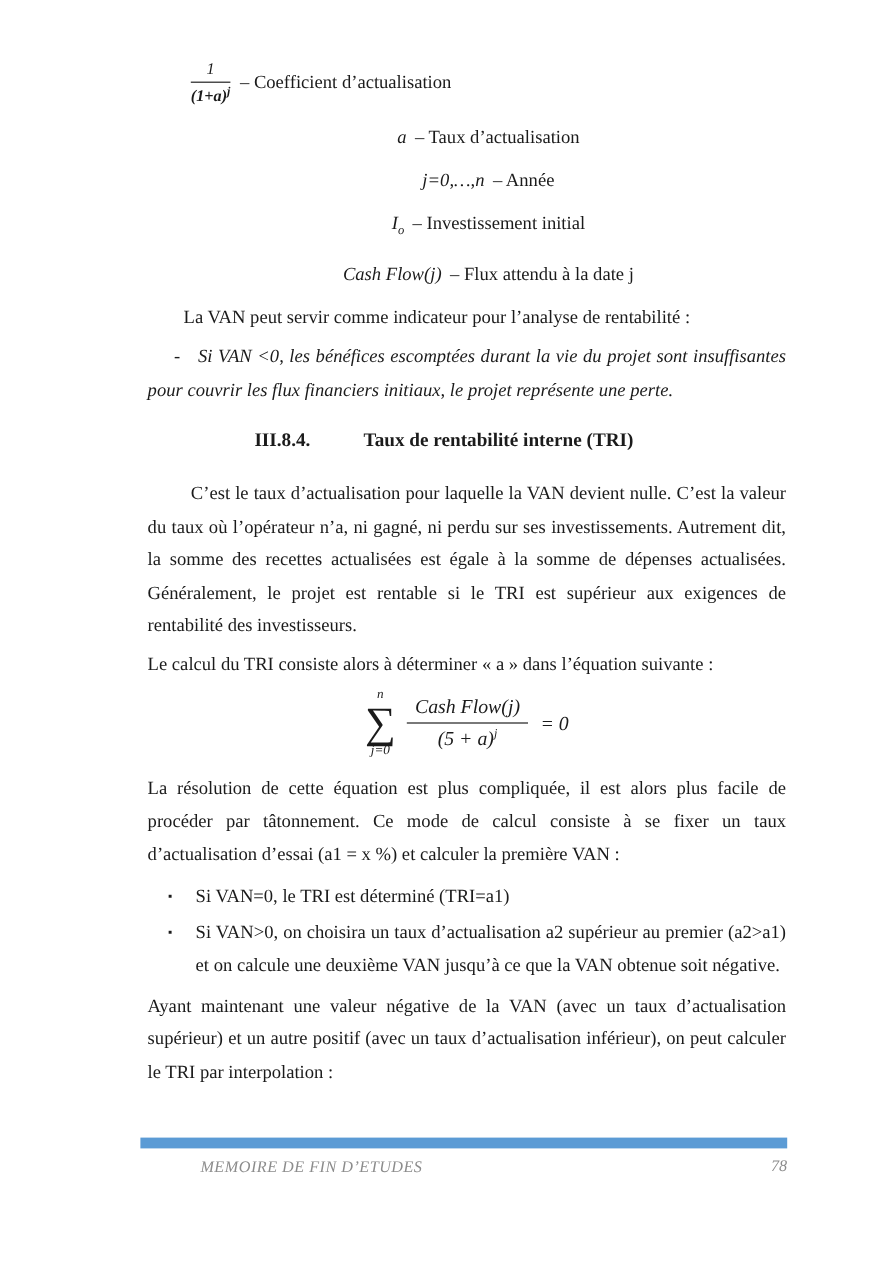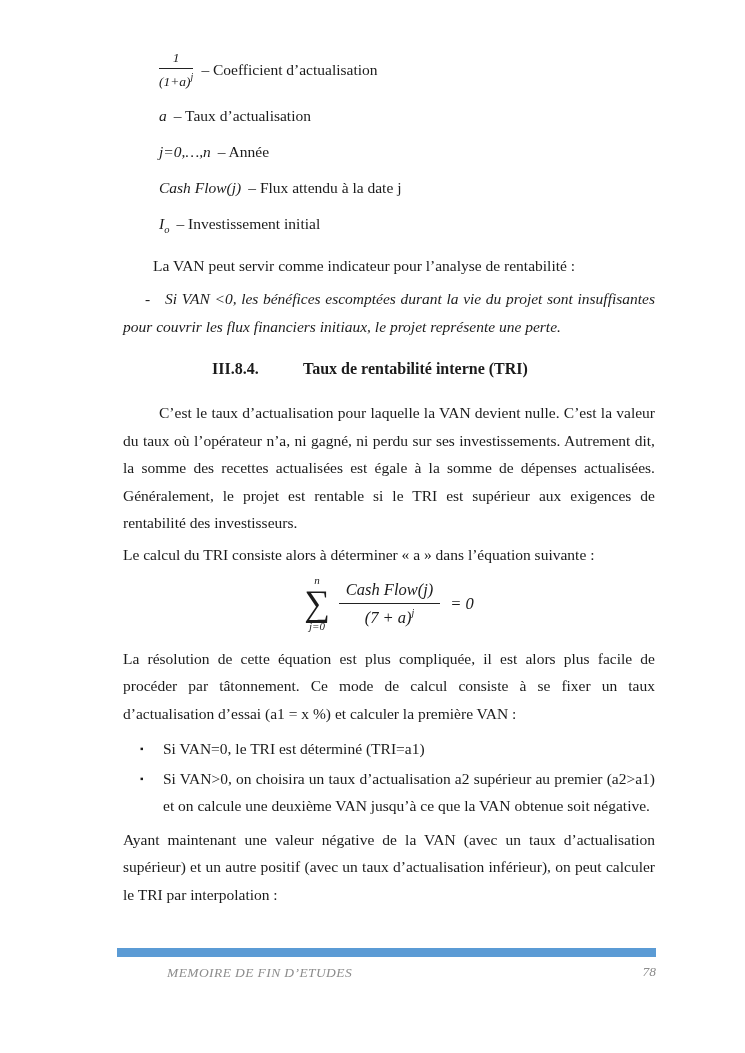--- a/index.html
+++ b/index.html
@@ -12,24 +12,24 @@
     line-height:27.5px;
     color:#1b1b1b;
     overflow:hidden;
   }
   .content { position:absolute; left:123px; top:50px; width:532px; }
 
   
   .frac-def { display:flex; align-items:center; gap:8px; margin:0 0 13px 36px; }
   .frac { display:inline-block; text-align:center; font-style:italic; font-size:13.5px; line-height:1.15; }
   .frac .num { display:block; border-bottom:1px solid #222; padding:0 3px 2px; }
-  .frac .den { display:block; padding-top:2px; }
+  .frac .den { display:block; padding-top:2px;font-weight:bold; }
   .frac sup, .eq-frac sup { font-size:10px; }
 
-  .def-line { margin:0 0 8.5px 36px; }
+  .def-line { margin:0 0 8.5px 36px;text-align:center; }
   .math { font-style:italic; }
   .def-label { margin-left:7px; }
   sub { font-size:10.5px; }
 
   
   .para { margin:0 0 5px 0; text-align:justify; }
   .indent30 { text-indent:30px; }
   .indent36 { text-indent:36px; }
   .mt2 { margin-top:2px; }
   .mb6 { margin-bottom:6px; }
@@ -76,24 +76,24 @@
       <span>– Coefficient d’actualisation</span>
     </div>
 
     <p class="def-line">
       <span class="math">a</span><span class="def-label">– Taux d’actualisation</span>
     </p>
     <p class="def-line">
       <span class="math">j=0,…,n</span><span class="def-label">– Année</span>
     </p>
     <p class="def-line">
-      <span class="math">Cash Flow(j)</span><span class="def-label">– Flux attendu à la date j</span>
+      <span class="math"><span>I</span><sub>o</sub></span><span class="def-label">– Investissement initial</span>
     </p>
     <p class="def-line">
-      <span class="math"><span>I</span><sub>o</sub></span><span class="def-label">– Investissement initial</span>
+      <span class="math">Cash Flow(j)</span><span class="def-label">– Flux attendu à la date j</span>
     </p>
 
     <p class="para indent30 mt2 mb6">La VAN peut servir comme indicateur pour l’analyse de rentabilité :</p>
 
     <p class="dash-item">
       <span class="dash-marker">-</span><span>Si VAN &lt;0, les bénéfices escomptées durant la vie du projet sont insuffisantes pour couvrir les flux financiers initiaux, le projet représente une perte.</span>
     </p>
 
     <h3 class="section-heading">
       <span class="section-number">III.8.4.</span><span>Taux de rentabilité interne (TRI)</span>
@@ -103,21 +103,21 @@
     <p class="para mb6">Le calcul du TRI consiste alors à déterminer « a » dans l’équation suivante :</p>
 
     <div class="equation">
       <span class="sigma-wrap">
         <span class="sigma-upper">n</span>
         <span class="sigma">∑</span>
         <span class="sigma-lower">j=0</span>
       </span>
       <span class="eq-frac">
         <span class="num">Cash Flow(j)</span>
-        <span class="den"><span>(7 + a)</span><sup>j</sup></span>
+        <span class="den"><span>(5 + a)</span><sup>j</sup></span>
       </span>
       <span class="eq-rhs">= 0</span>
     </div>
 
     <p class="para mb8">La résolution de cette équation est plus compliquée, il est alors plus facile de procéder par tâtonnement. Ce mode de calcul consiste à se fixer un taux d’actualisation d’essai (a1 = x %) et calculer la première VAN :</p>
 
     <div class="bullet-item">
       <span class="bullet-marker">▪</span><span>Si VAN=0, le TRI est déterminé (TRI=a1)</span>
     </div>
     <div class="bullet-item">

